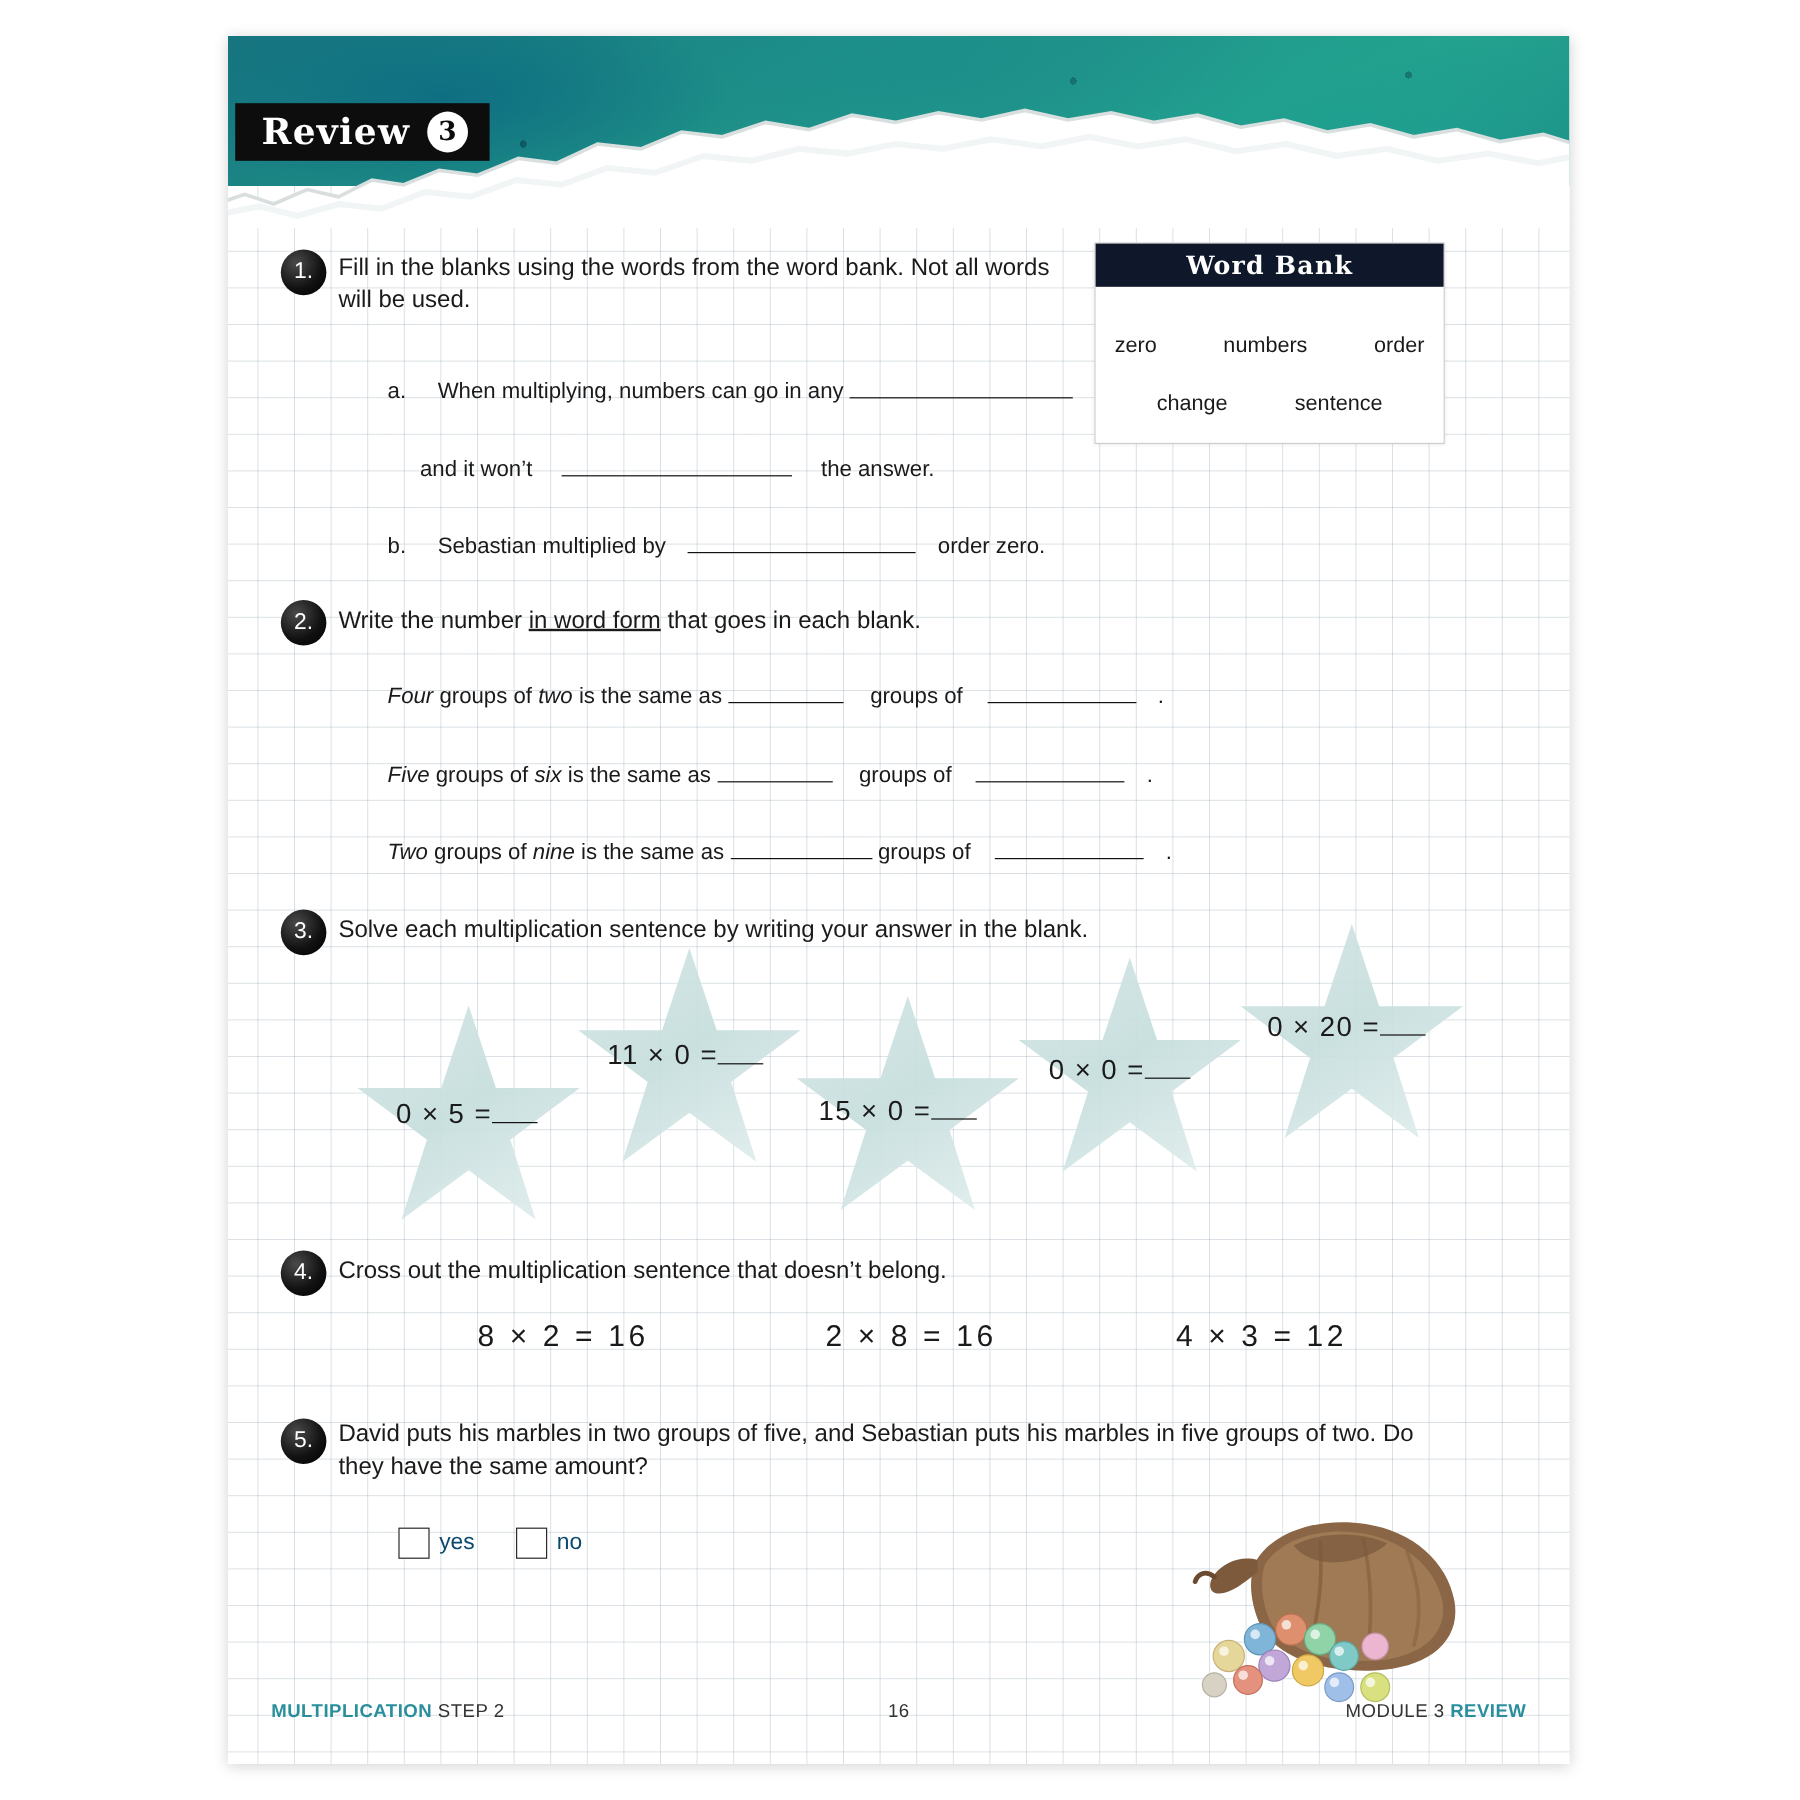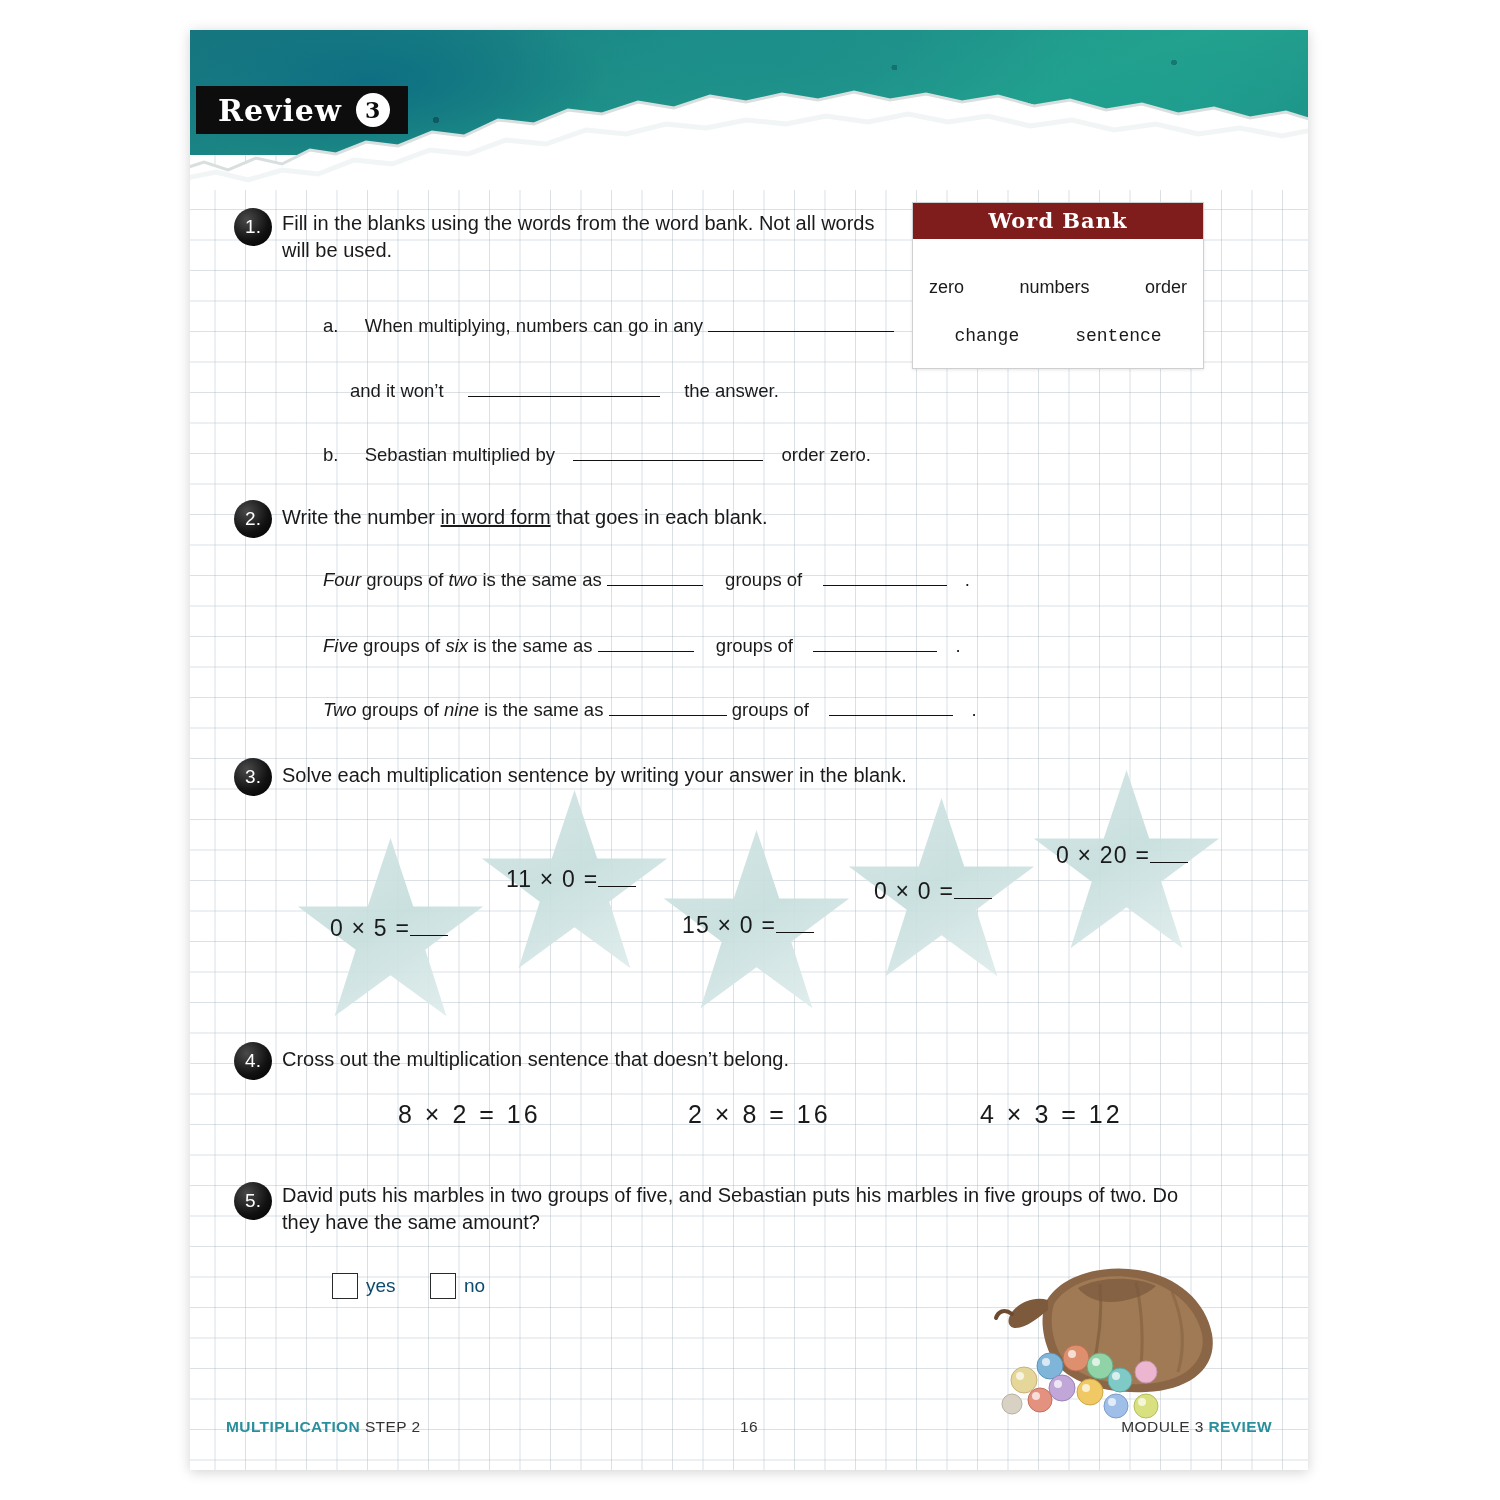--- a/index.html
+++ b/index.html
@@ -145,41 +145,41 @@
   #wordbank {
     position: absolute;
     left: 722px;
     top: 172px;
     width: 290px;
     background: #ffffff;
     border: 1px solid #cfcfcf;
     box-shadow: 0 1px 3px rgba(0,0,0,0.10);
   }
   #wordbank .wb-title {
-    background: #7f1d1d;
+    background: #0f172a;
     color: #ffffff;
     text-align: center;
     font-family: "DejaVu Serif", serif;
     font-weight: bold;
     font-size: 21px;
     padding: 5px 0 6px;
     letter-spacing: 1px;
   }
   #wordbank .wb-body {
     padding: 10px 16px 14px;
     font-size: 18px;
     color: #1a1a1a;
   }
   #wordbank .wb-row {
     display: flex;
     justify-content: space-between;
     margin-bottom: 8px;
     margin-top: 28px;
   }
-  #wordbank .wb-row.center { justify-content: center; gap: 56px; font-family: Liberation Mono, monospace; }
+  #wordbank .wb-row.center { justify-content: center; gap: 56px; }
 
   
   .star {
     position: absolute;
     background: linear-gradient(150deg, #d3e5e4 0%, #c6dedd 45%, #e6f1f0 100%);
     clip-path: polygon(50% 0%, 61.8% 35%, 98% 35%, 68% 57%, 79% 91%, 50% 70%, 21% 91%, 32% 57%, 2% 35%, 38.2% 35%);
     opacity: 0.93;
   }
   .stareq {
     position: absolute;

